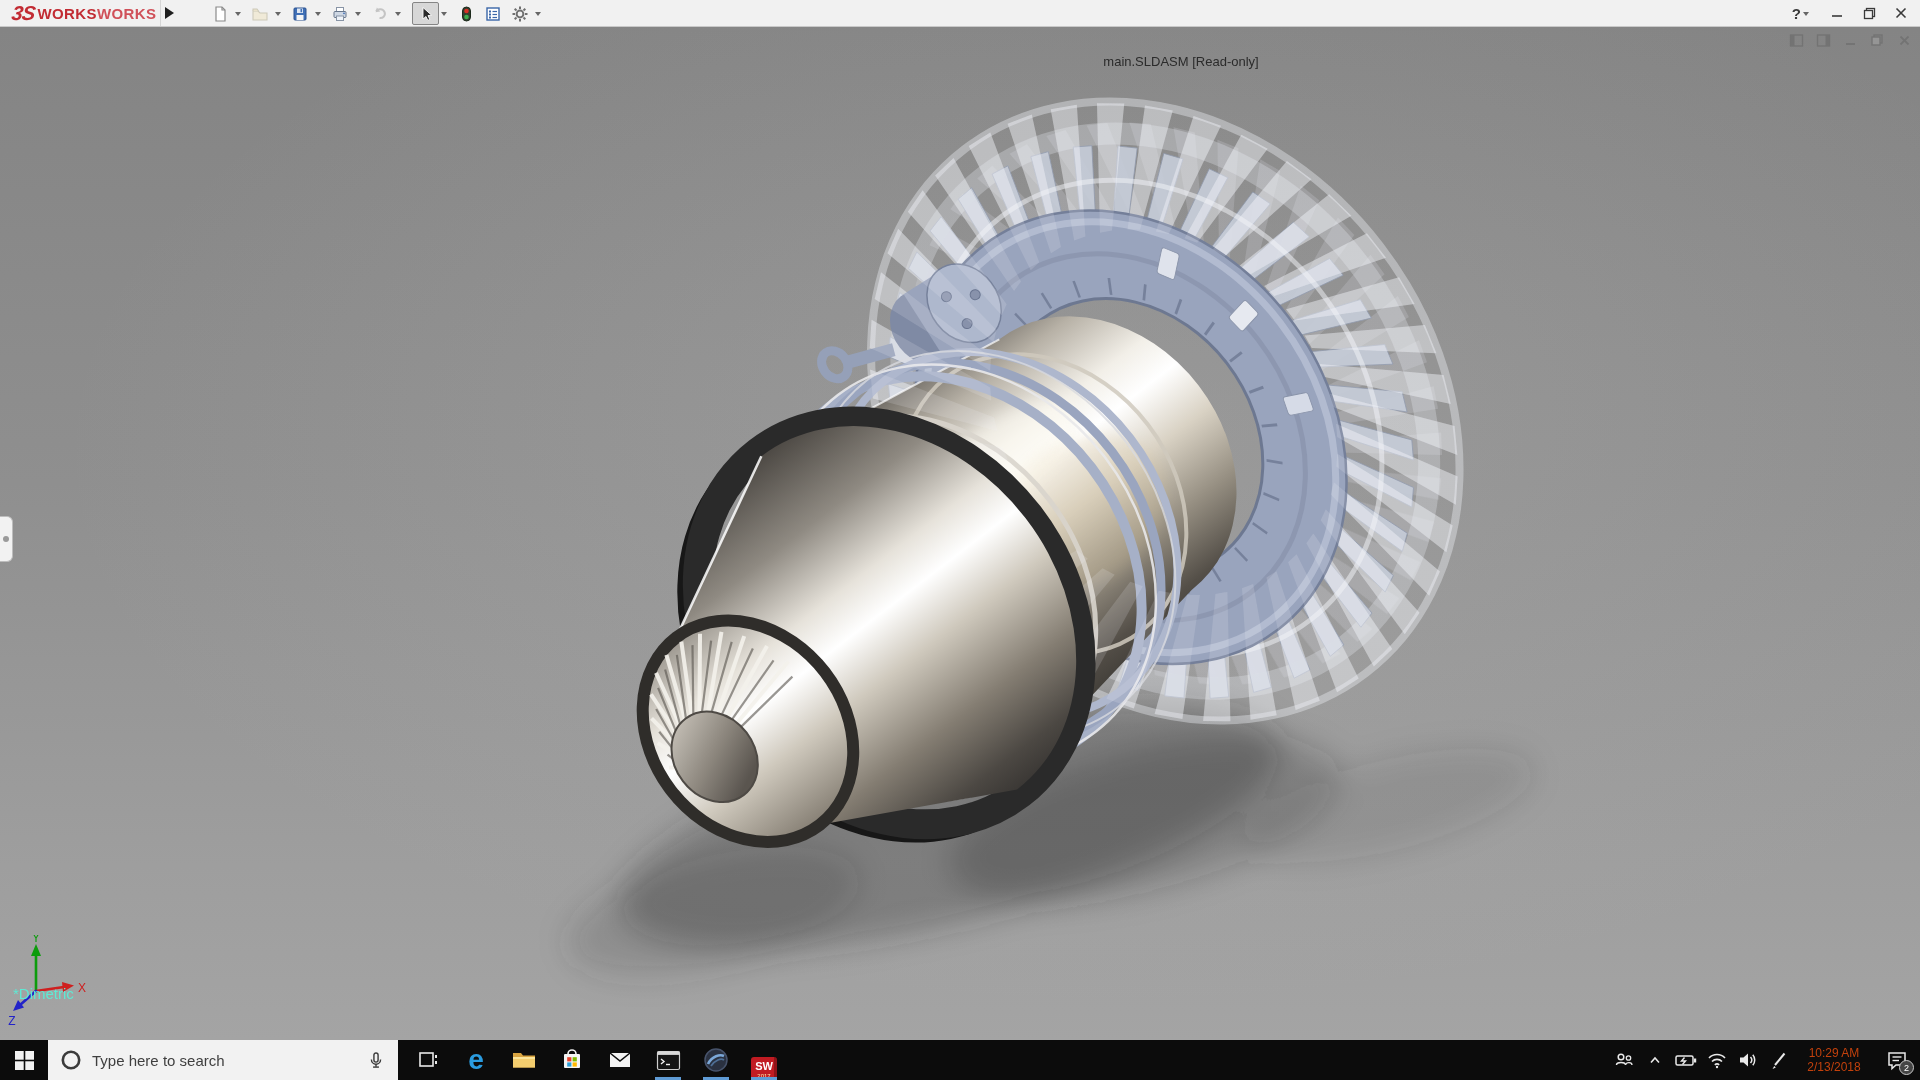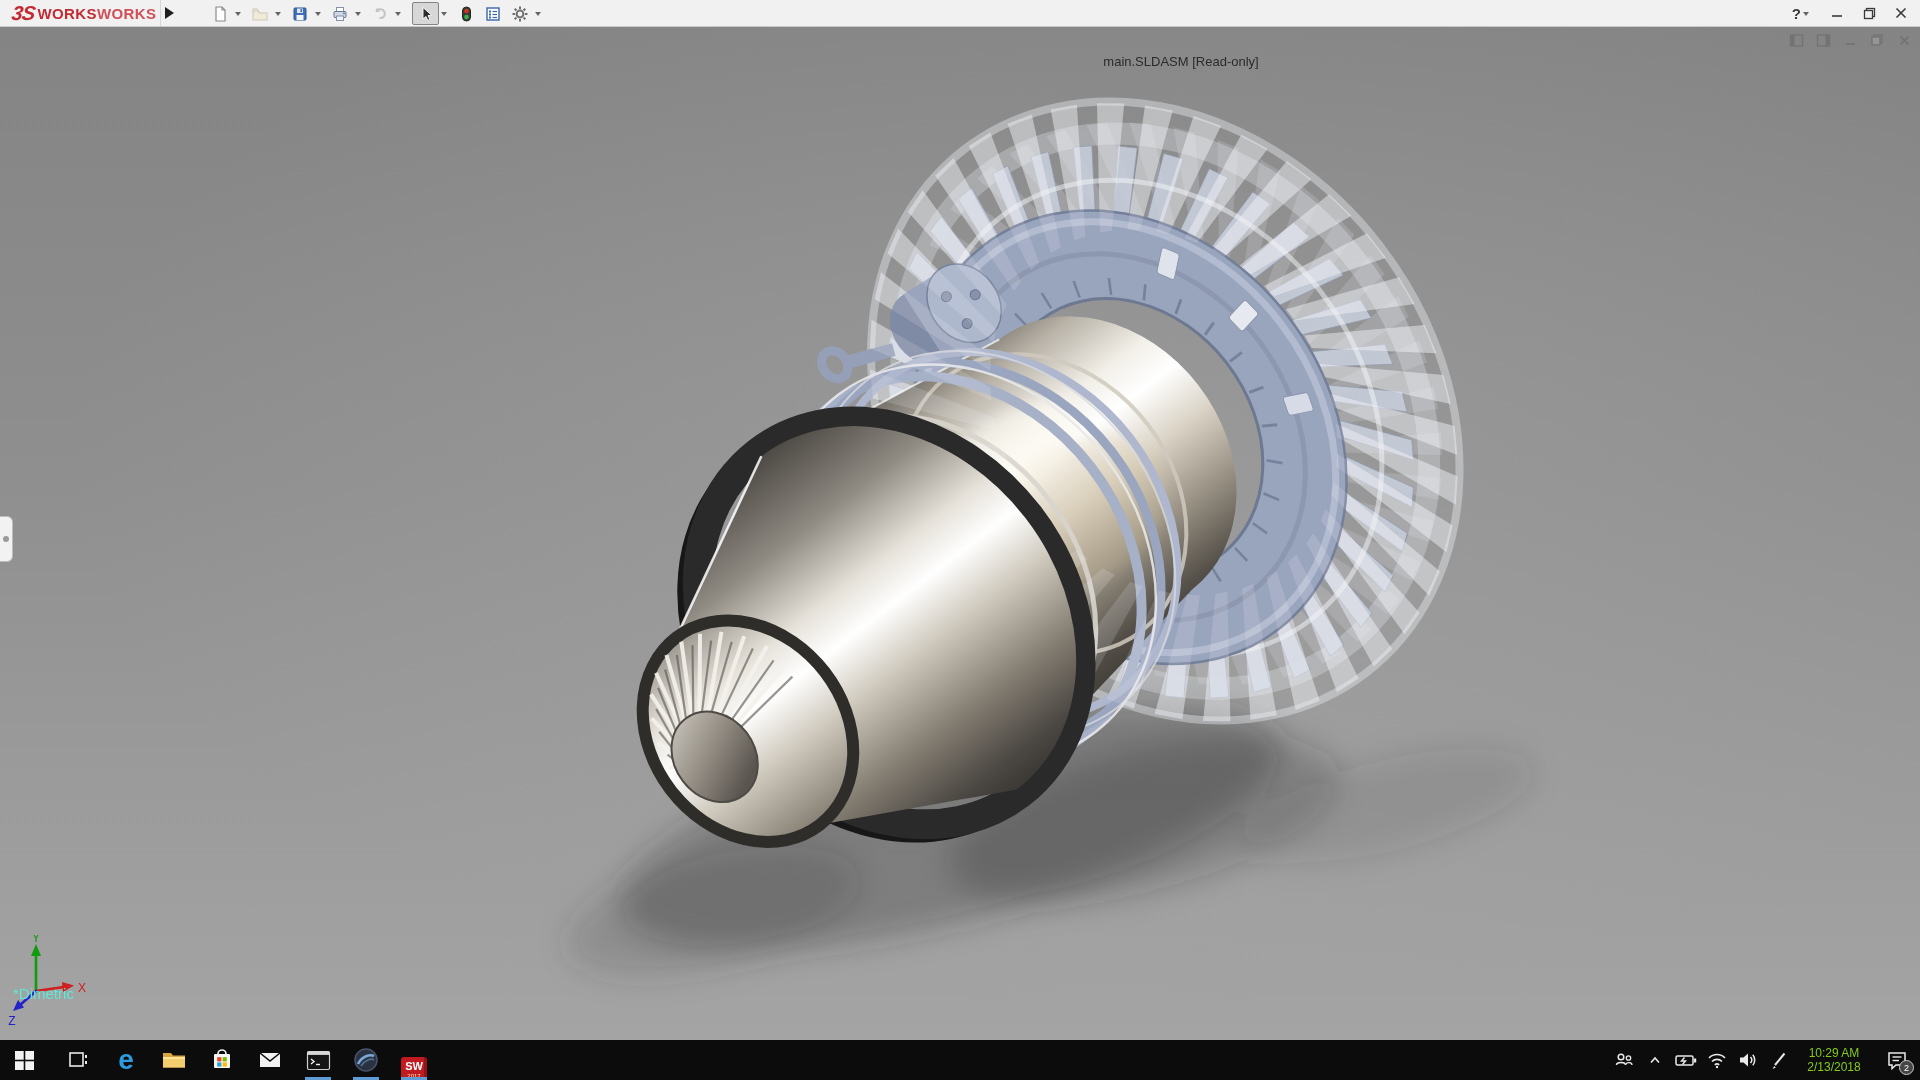--- a/index.html
+++ b/index.html
@@ -63,21 +63,21 @@
                             background:#5f9bd5; }
   .sw-badge { width:26px; height:26px; background:#c11b22; border-radius:3px; display:flex;
               flex-direction:column; align-items:center; justify-content:center; line-height:1;
               box-shadow:inset -3px -3px 0 rgba(0,0,0,.25);margin-top:20px; }
   .sw-badge .sw { color:#fff; font-weight:bold; font-size:11px; }
   .sw-badge .yr { color:#ffe9a8; font-size:6px; margin-top:1px; }
   .edge-e { font-size:28px; font-weight:bold; color:#2a9ce0; line-height:1; }
 
   .tray { margin-left:auto; display:flex; align-items:center; }
   .tray-ic { width:31px; height:40px; display:flex; align-items:center; justify-content:center; }
-  .clock { width:80px; text-align:center; color:#84cc16; font-size:12px; line-height:14px; }
+  .clock { width:80px; text-align:center; color:#c2410c; font-size:12px; line-height:14px; }
   .action-center { width:46px; height:40px; display:flex; align-items:center; justify-content:center; position:relative; }
   .ac-badge { position:absolute; right:6px; bottom:5px; min-width:15px; height:15px; border-radius:50%;
               background:#454545; border:1px solid #c9c9c9; color:#fff; font-size:9px;
               display:flex; align-items:center; justify-content:center; }
 </style>
 </head>
 <body>
 
 <div class="titlebar">
   <div class="logo-area">
@@ -602,20 +602,32 @@
 
 <div class="taskbar">
   <div class="start-btn">
     <svg width="19" height="19" viewBox="0 0 19 19">
       <rect x="0" y="0" width="8.7" height="8.7" fill="#f2f2f2"></rect>
       <rect x="10.3" y="0" width="8.7" height="8.7" fill="#f2f2f2"></rect>
       <rect x="0" y="10.3" width="8.7" height="8.7" fill="#f2f2f2"></rect>
       <rect x="10.3" y="10.3" width="8.7" height="8.7" fill="#f2f2f2"></rect>
     </svg>
   </div>
+  <div class="search-box">
+    <svg width="22" height="22" viewBox="0 0 22 22">
+      <circle cx="11" cy="11" r="8.2" fill="none" stroke="#3b3b3b" stroke-width="2.6"></circle>
+    </svg>
+    <span class="ph">Type here to search</span>
+    <svg width="20" height="20" viewBox="0 0 24 24">
+      <rect x="9.5" y="3.5" width="5" height="11" rx="2.5" fill="none" stroke="#3b3b3b" stroke-width="1.7"></rect>
+      <path d="M6.5 11.5 a5.5 5.5 0 0 0 11 0" fill="none" stroke="#3b3b3b" stroke-width="1.7"></path>
+      <line x1="12" y1="17" x2="12" y2="20" stroke="#3b3b3b" stroke-width="1.7"></line>
+      <line x1="8.5" y1="20.5" x2="15.5" y2="20.5" stroke="#3b3b3b" stroke-width="1.7"></line>
+    </svg>
+  </div>
 
   <div class="tb-icons">
     <div class="tb-icon">
       <svg width="22" height="22" viewBox="0 0 22 22">
         <rect x="3" y="4" width="13" height="13" fill="none" stroke="#e9e9e9" stroke-width="1.6"></rect>
         <rect x="18" y="6" width="2" height="3" fill="#e9e9e9"></rect>
         <rect x="18" y="12" width="2" height="3" fill="#e9e9e9"></rect>
       </svg>
     </div>
     <div class="tb-icon">

